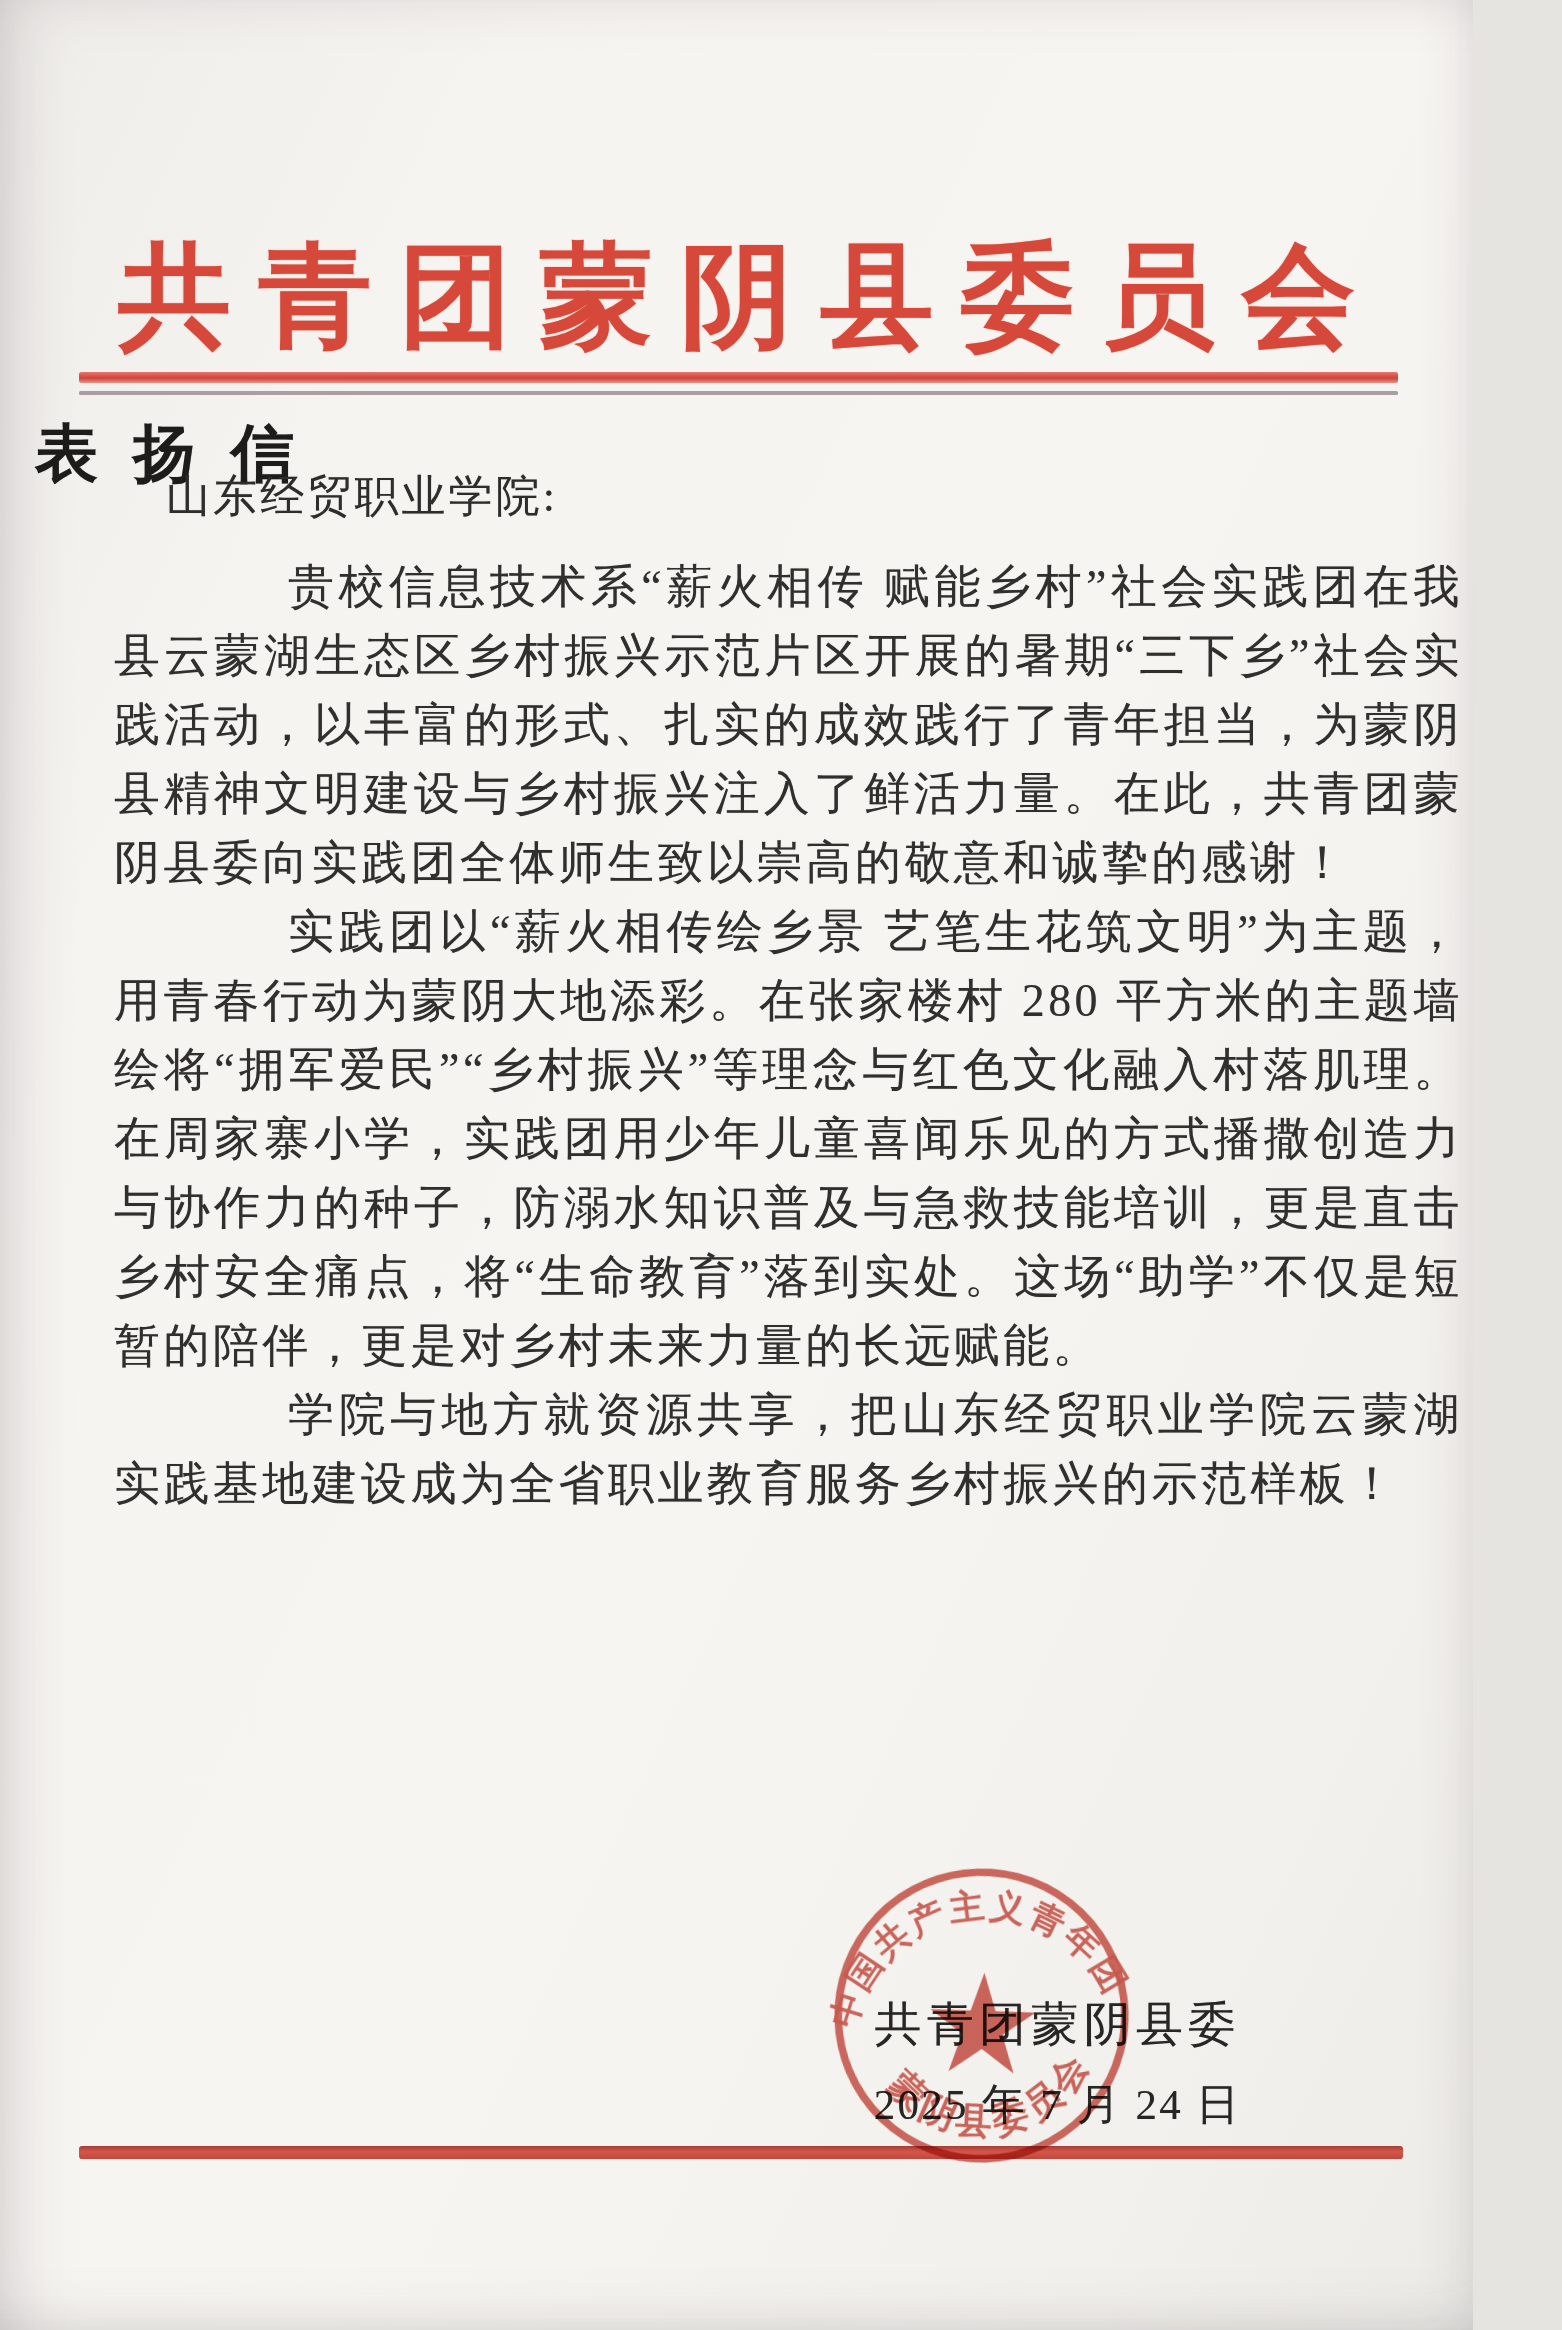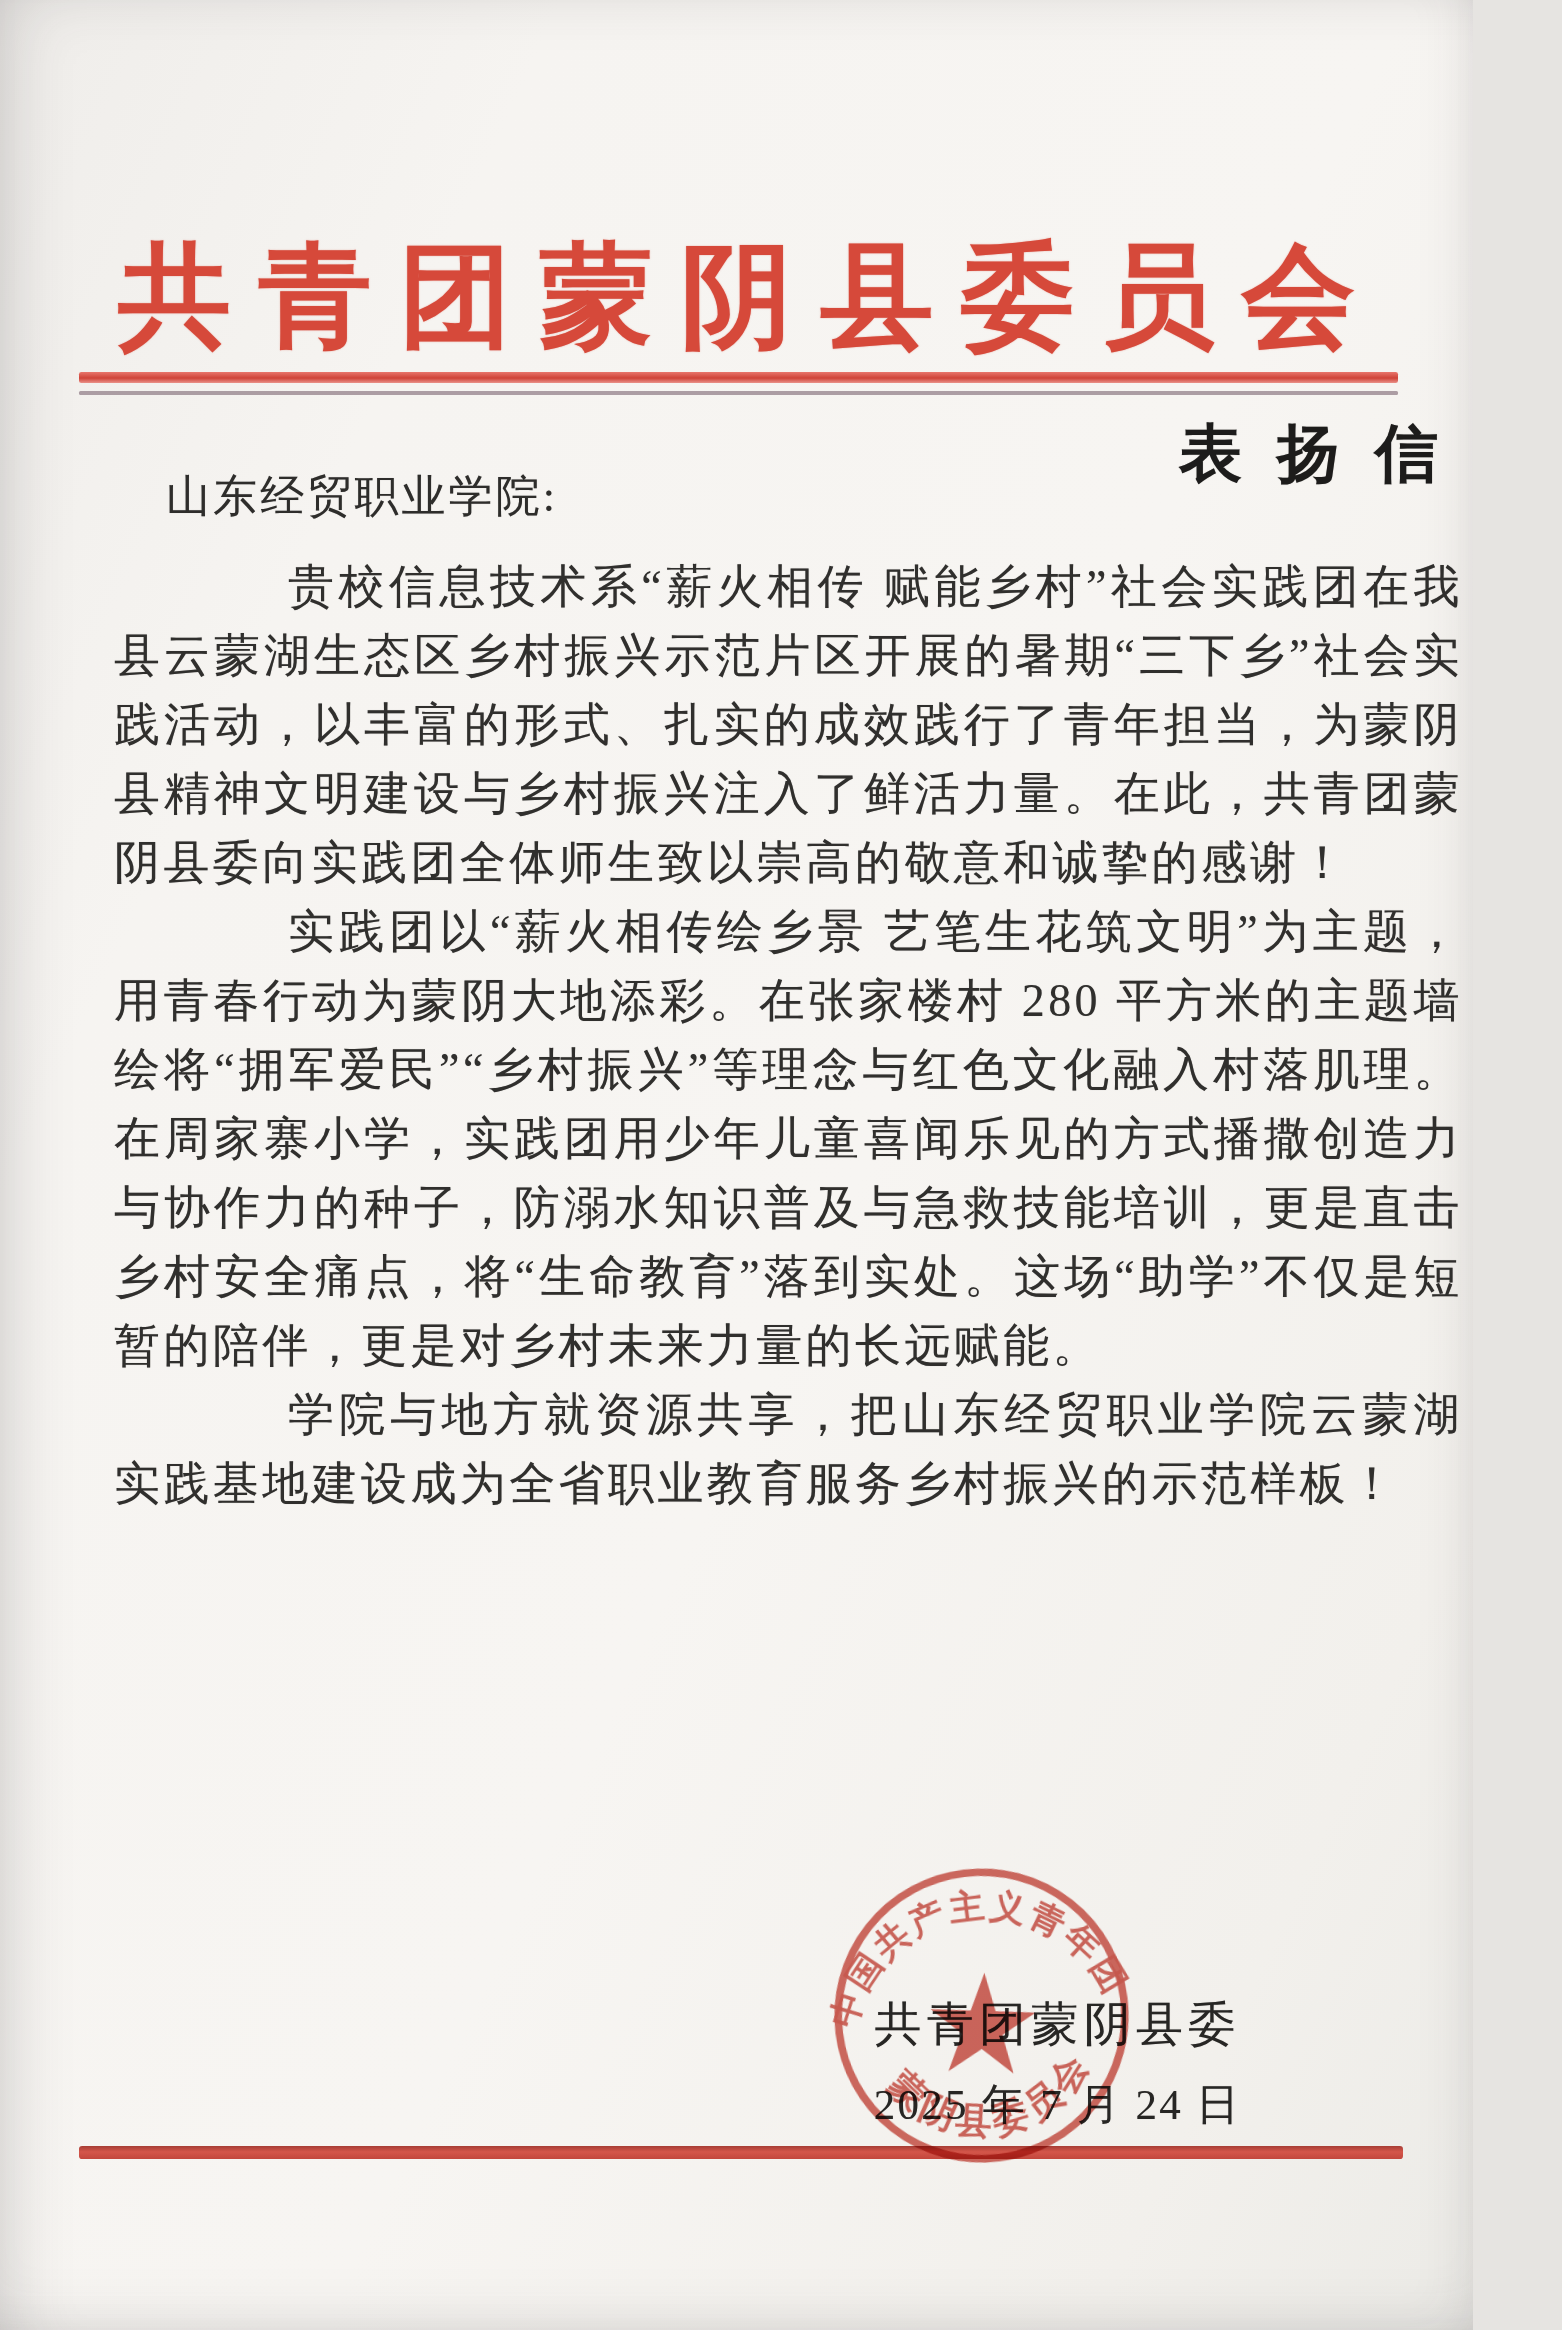--- a/index.html
+++ b/index.html
@@ -22,21 +22,21 @@
   }
   .rule-thick{
     position:absolute;top:372px;left:79px;right:75px;height:10.7px;border-radius:2.3px;
     background:linear-gradient(180deg,#e8766c,#cf4338 55%,#ea9189);
   }
   .rule-thin{
     position:absolute;top:391px;left:79px;right:75px;height:3.8px;border-radius:1.5px;
     background:#93808a;opacity:.75;
   }
   .doc-title{
-    position:absolute;top:411px;left:0;width:100%;text-align:right;
+    position:absolute;top:411px;left:0;width:100%;text-align:left;
     font-size:63px;font-weight:bold;color:#1d1c1b;letter-spacing:35px;text-indent:35px;
     text-shadow:0 0 0.8px rgba(0,0,0,.4);
   }
   .salutation{
     position:absolute;top:467px;left:166px;
     font-size:44px;color:#2e2d2b;letter-spacing:3.1px;
     text-shadow:0 0 0.8px rgba(0,0,0,.3);
   }
   .body-text{
     position:absolute;top:552px;left:114px;width:1349px;

